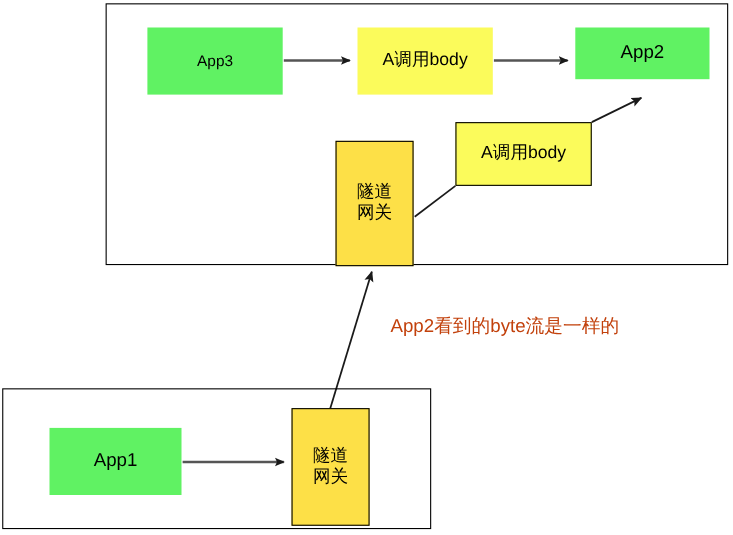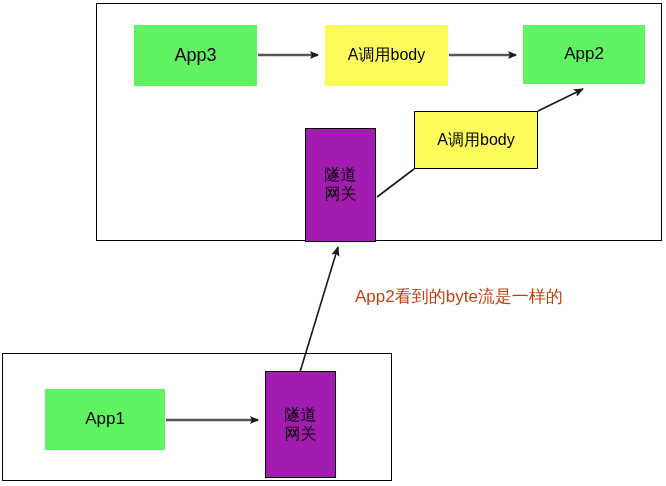--- a/index.html
+++ b/index.html
@@ -43,21 +43,21 @@
     background: #60F263;
   }
   .node.yellow-plain {
     background: #FBFB5B;
   }
   .node.yellow-bordered {
     background: #FBFB5B;
     border: 1.6px solid #000000;
   }
   .node.cyan {
-    background: #a21caf;
+    background: #fde047;
     border: 1.6px solid #000000;
   }
   .node-label {
     display: block;
     white-space: pre-line;
   }
   .free-text {
     position: absolute;
     color: #c2410c;
     white-space: nowrap;
@@ -87,29 +87,29 @@
     <line x1="377" y1="197" x2="414" y2="169" stroke="#1a1a1a" stroke-width="1.6"></line>
 
     <line x1="300" y1="372" x2="338" y2="247" stroke="#1a1a1a" stroke-width="1.6" marker-end="url(#arrowBlack)"></line>
 
     <line x1="166" y1="420" x2="258" y2="420" stroke="#555555" stroke-width="2.4" marker-end="url(#arrowGray)"></line>
   </svg>
 
   <div class="container-box" style="left:96px; top:3px; width:566px; height:238px;"></div>
   <div class="container-box" style="left:2px; top:353px; width:390px; height:128px;"></div>
 
-  <div class="node green" style="left:134px; top:25px; width:123px; height:61px; font-size:18px;">
+  <div class="node green" style="left:134px; top:25px; width:123px; height:61px; font-size:14px;">
     <span class="node-label">App3</span>
   </div>
 
   <div class="node yellow-plain" style="left:325px; top:25px; width:123px; height:61px; font-size:16px;">
     <span class="node-label">A调用body</span>
   </div>
 
-  <div class="node green" style="left:523px; top:25px; width:122px; height:59px; font-size:17px;">
+  <div class="node green" style="left:523px; top:25px; width:122px; height:47px; font-size:17px;">
     <span class="node-label">App2</span>
   </div>
 
   <div class="node yellow-bordered" style="left:414px; top:111px; width:124px; height:58px; font-size:16px;">
     <span class="node-label">A调用body</span>
   </div>
 
   <div class="node cyan" style="left:305px; top:128px; width:71px; height:114px; font-size:16px;">
     <span class="node-label">隧道
 网关</span>

